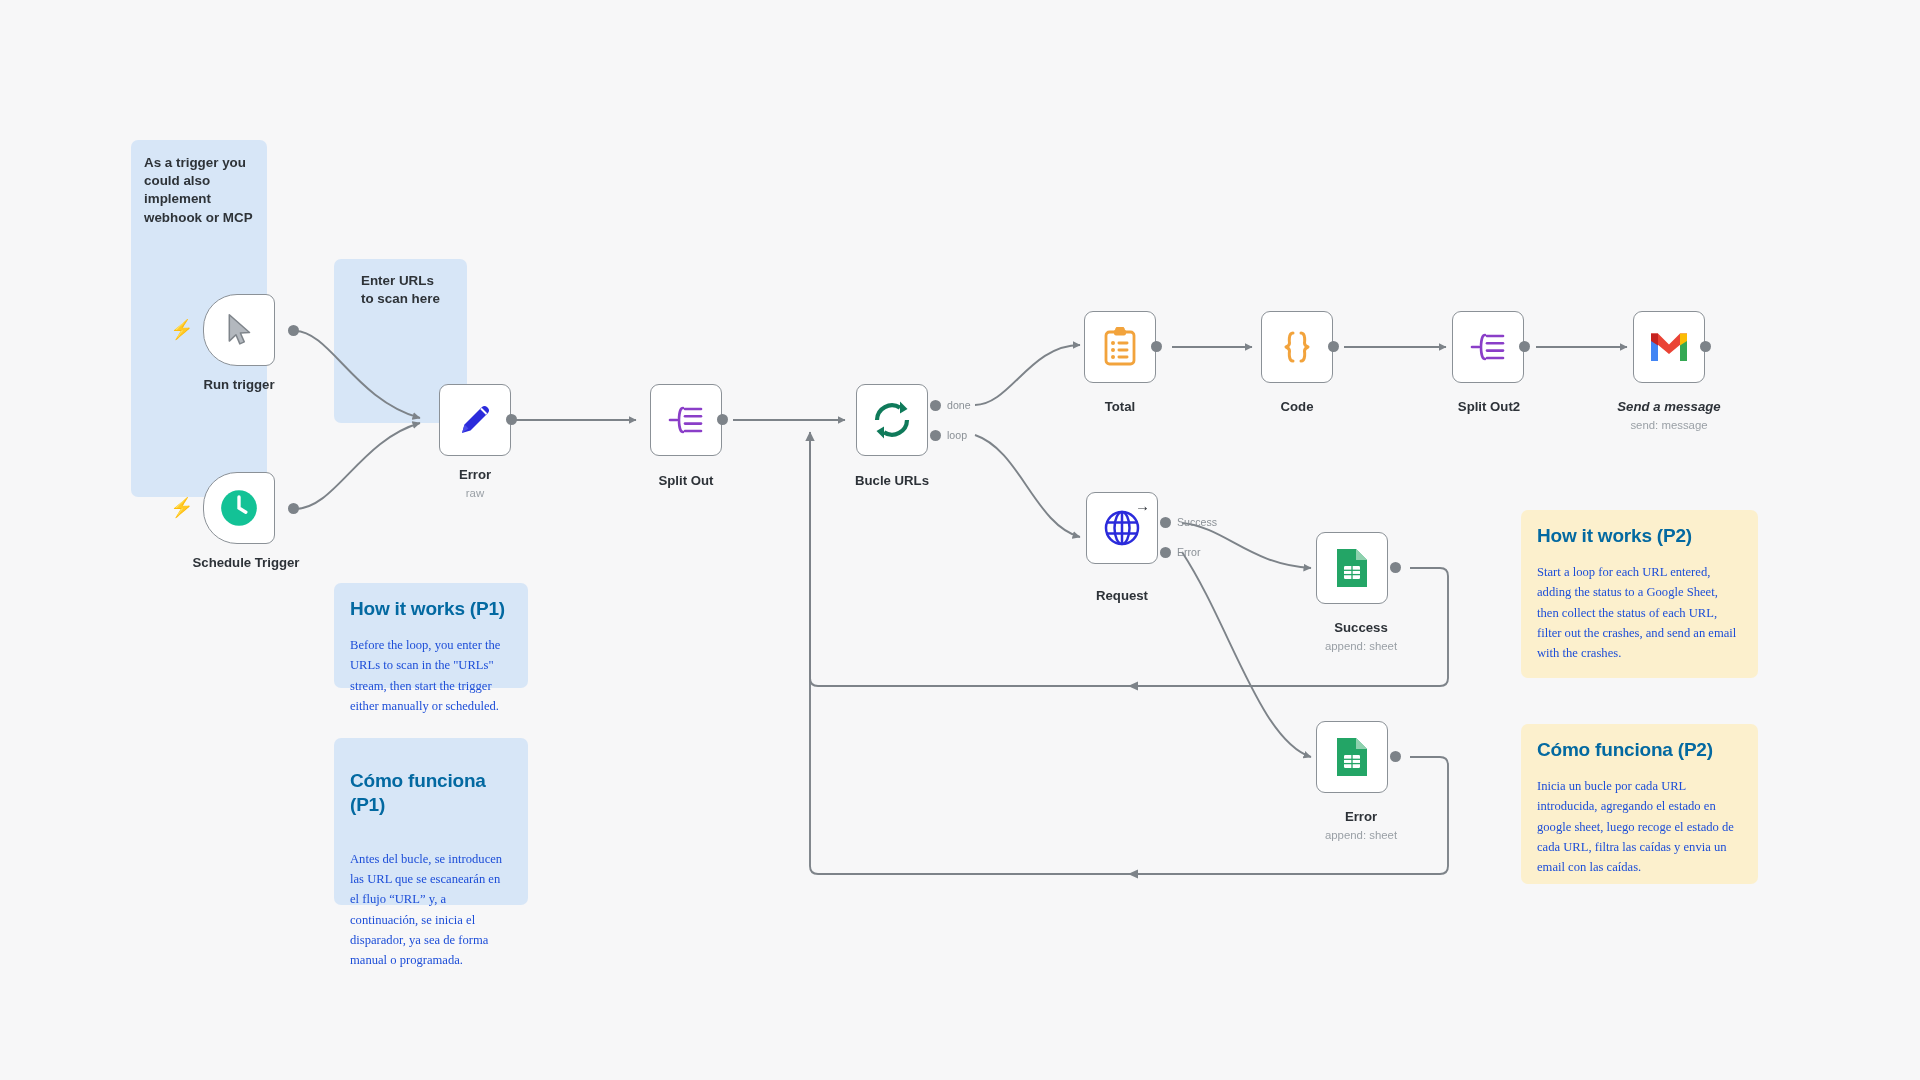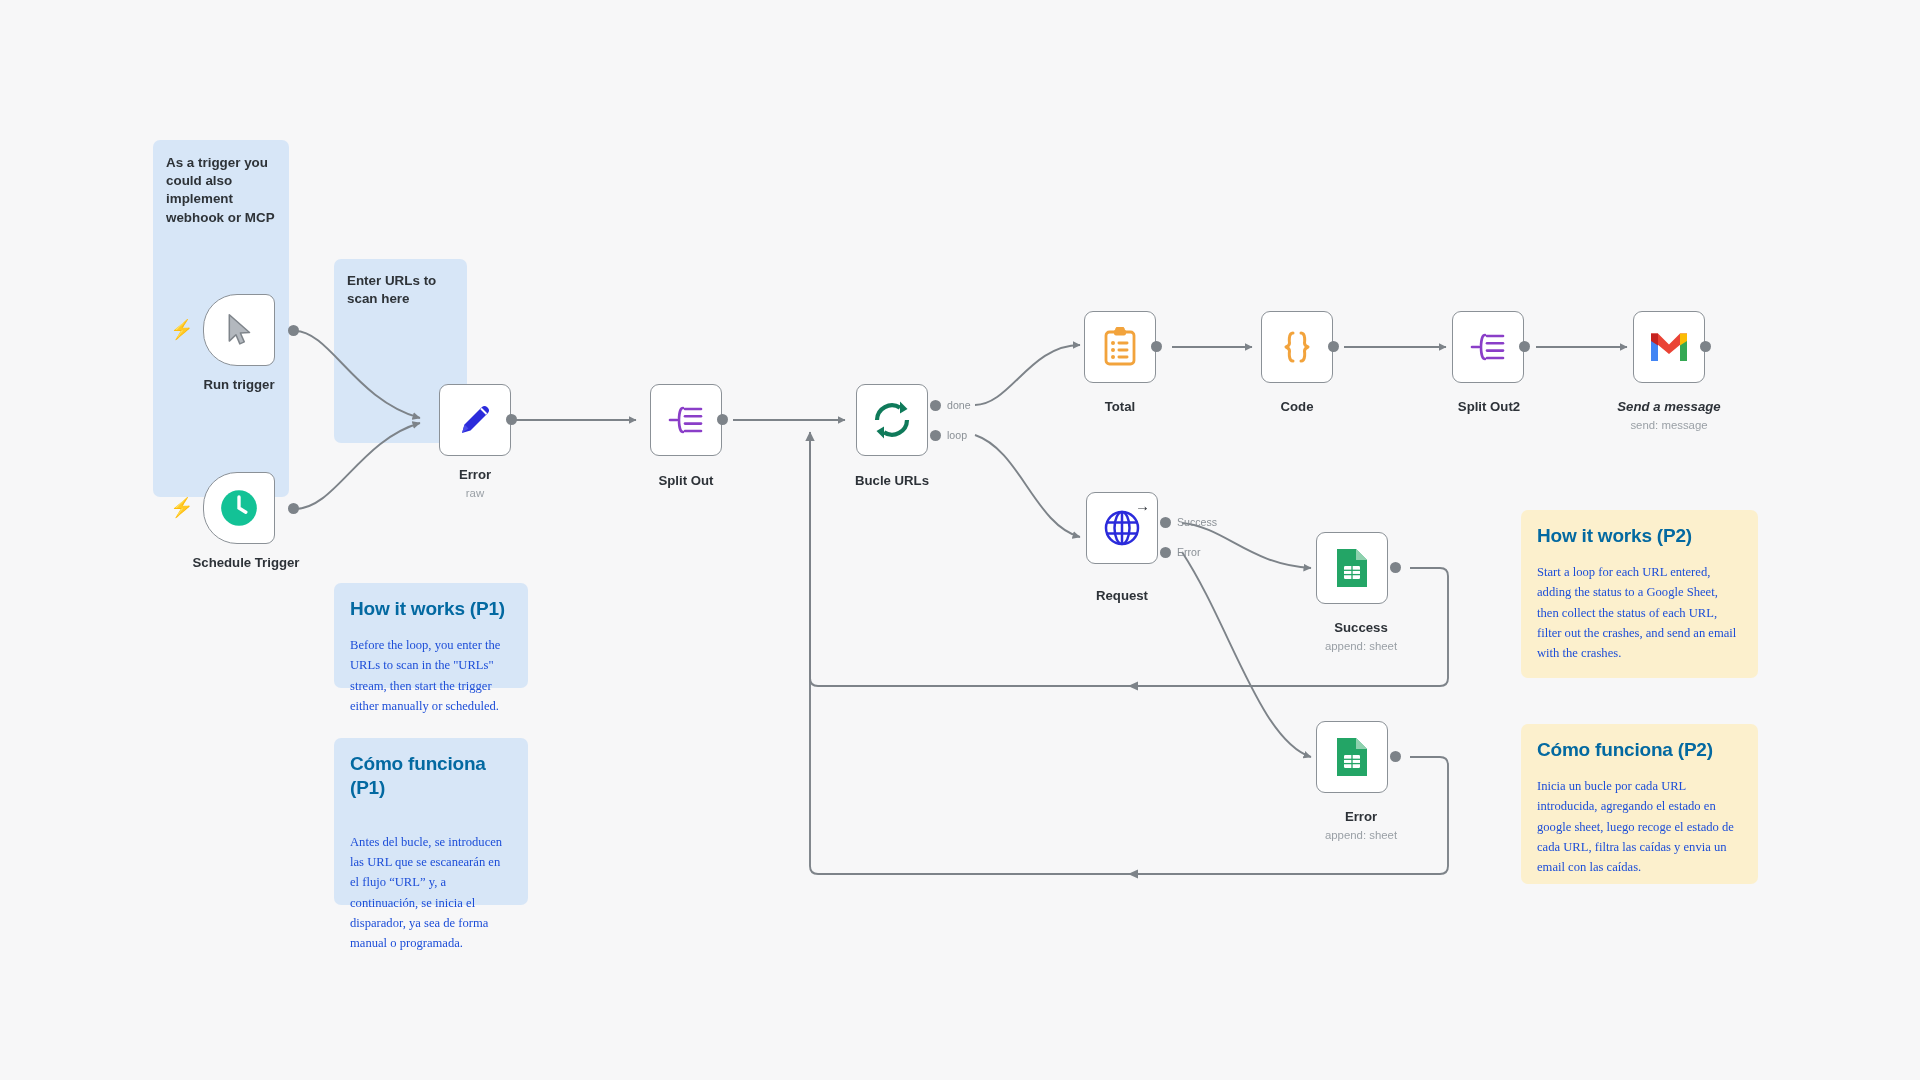--- a/index.html
+++ b/index.html
@@ -111,35 +111,35 @@
     color: #2d3238;
     line-height: 1;
     font-weight: bold;
   }
 </style>
 </head>
 <body>
 
 <div id="canvas">
 
-  <div class="sticky blue group" style="left:131px; top:140px; width:136px; height:357px; padding:14px 13px;margin-left:22px;">
+  <div class="sticky blue group" style="left:131px; top:140px; width:136px; height:357px; padding:14px 13px;">
     <p class="s-title-sm">As a trigger you could also implement webhook or MCP</p>
   </div>
 
-  <div class="sticky blue group" style="left:334px; top:259px; width:133px; height:184px; padding:13px 13px;">
+  <div class="sticky blue group" style="left:334px; top:259px; width:133px; height:164px; padding:13px 27px;">
     <p class="s-title-sm">Enter URLs to scan here</p>
   </div>
 
   <div class="sticky blue" style="left:334px; top:583px; width:194px; height:105px;">
     <p class="s-title">How it works (P1)</p>
     <p class="s-body">Before the loop, you enter the URLs to scan in the "URLs" stream, then start the trigger either manually or scheduled.</p>
   </div>
 
   <div class="sticky blue" style="left:334px; top:738px; width:194px; height:167px;">
-    <p class="s-title" style="margin-bottom:32px;">Cómo funciona (P1)</p>
+    <p class="s-title" style="margin-bottom:32px;margin-top:17px;">Cómo funciona (P1)</p>
     <p class="s-body">Antes del bucle, se introducen las URL que se escanearán en el flujo “URL” y, a continuación, se inicia el disparador, ya sea de forma manual o programada.</p>
   </div>
 
   <div class="sticky yellow" style="left:1521px; top:510px; width:237px; height:168px;">
     <p class="s-title">How it works (P2)</p>
     <p class="s-body">Start a loop for each URL entered, adding the status to a Google Sheet, then collect the status of each URL, filter out the crashes, and send an email with the crashes.</p>
   </div>
 
   <div class="sticky yellow" style="left:1521px; top:715px; width:237px; height:160px;margin-top:9px;">
     <p class="s-title">Cómo funciona (P2)</p>

